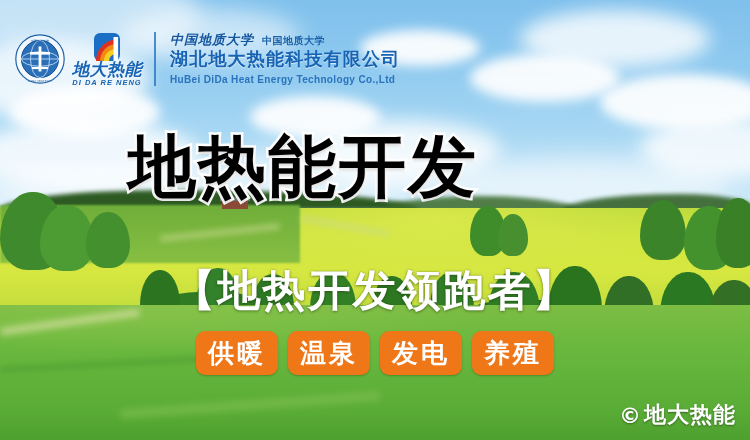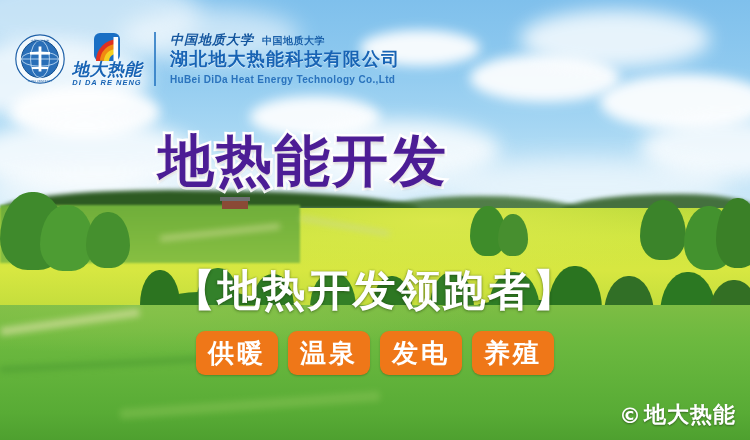--- a/index.html
+++ b/index.html
@@ -120,22 +120,22 @@
   .org-en{
     font-family:"Liberation Sans",sans-serif;
     font-size:10px;font-weight:700;color:#2a73bd;letter-spacing:.35px;
     margin-top:7px;
   }
 
   
   .headline{
     position:absolute;left:0;top:133px;width:606px;text-align:center;z-index:8;
     font-family:"DejaVu Sans",sans-serif;
-    font-size:56px;font-weight:700;line-height:1;
-    color:#4c1d95;
+    font-size:68px;font-weight:700;line-height:1;
+    color:#000000;
     letter-spacing:2px;
     -webkit-text-stroke:5px #ffffff;
     paint-order:stroke fill;
     text-shadow:
       0 0 2px rgba(255,255,255,.9),
       0 2px 3px rgba(0,0,0,.18);
   }
 
   
   .subline{

